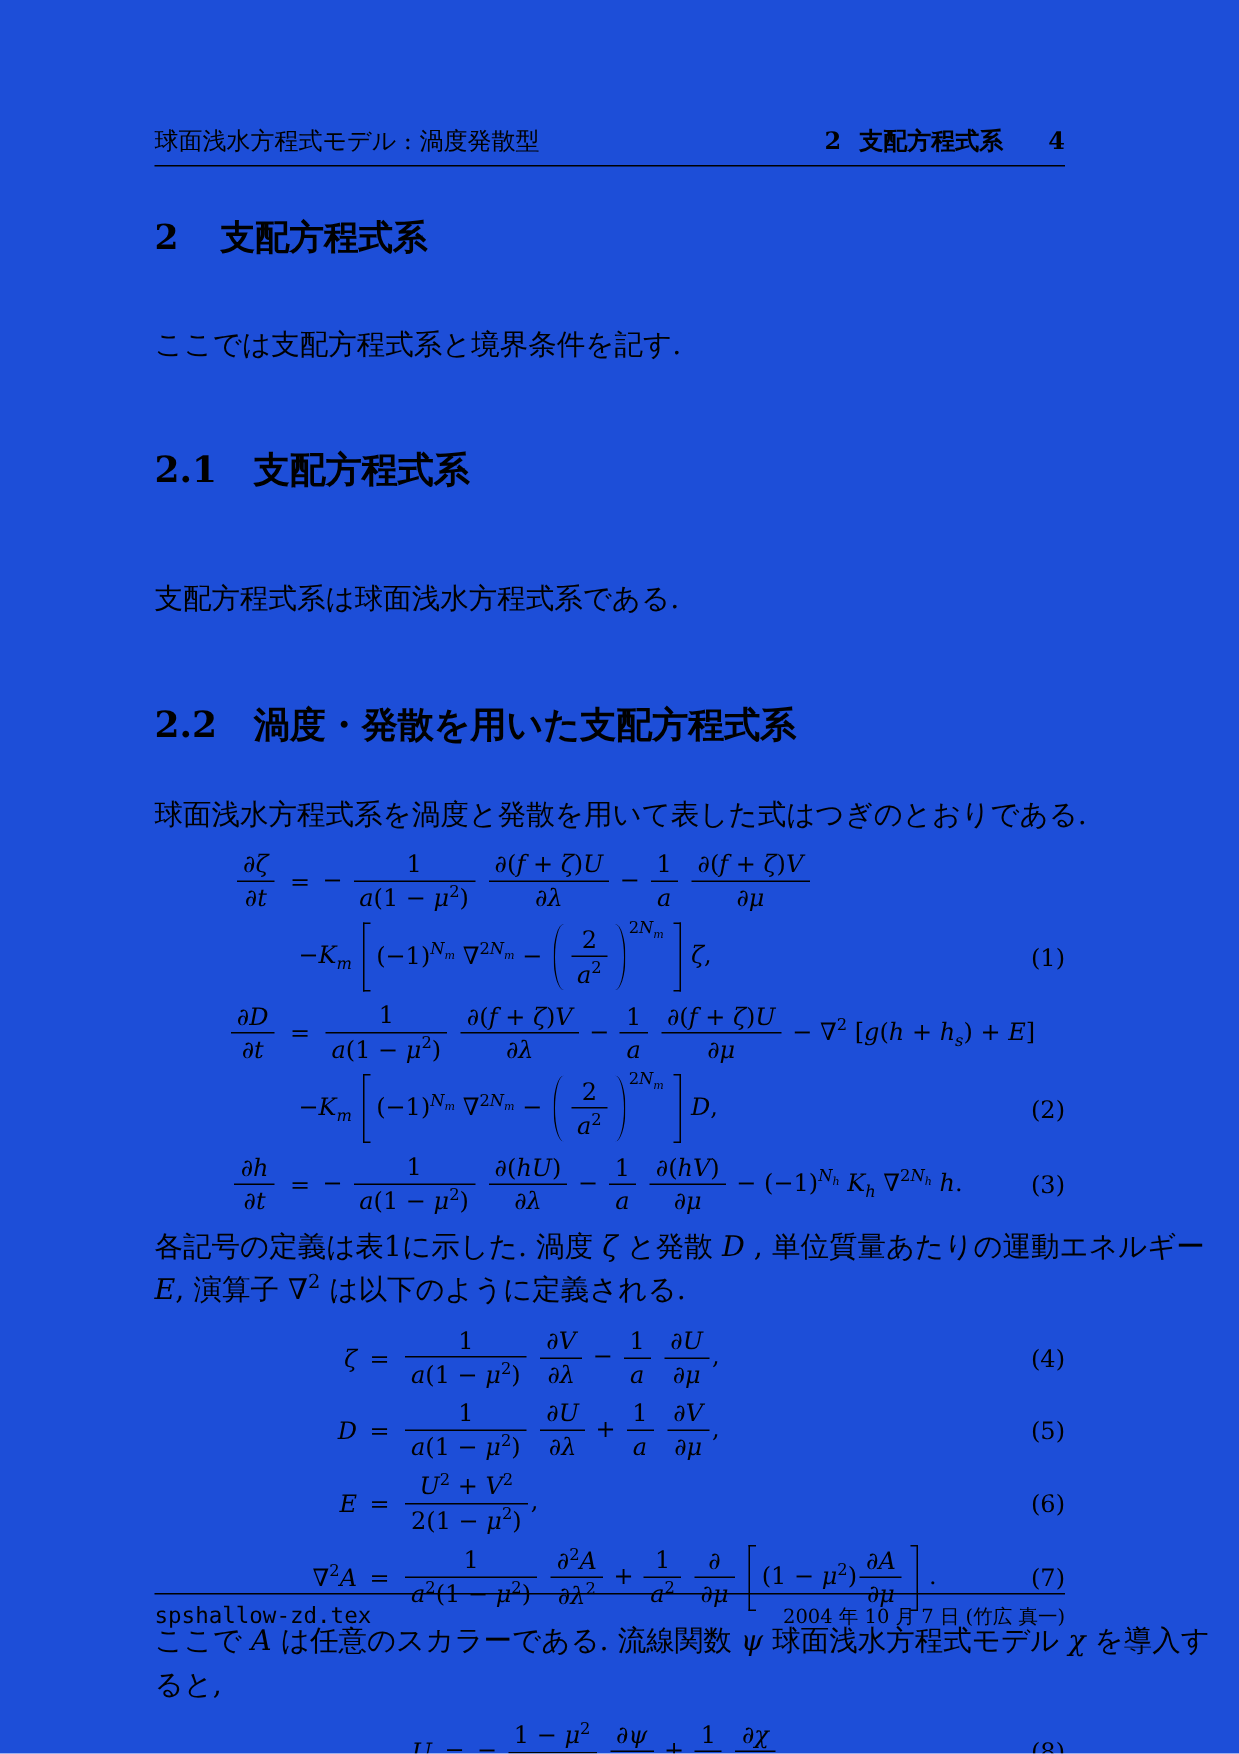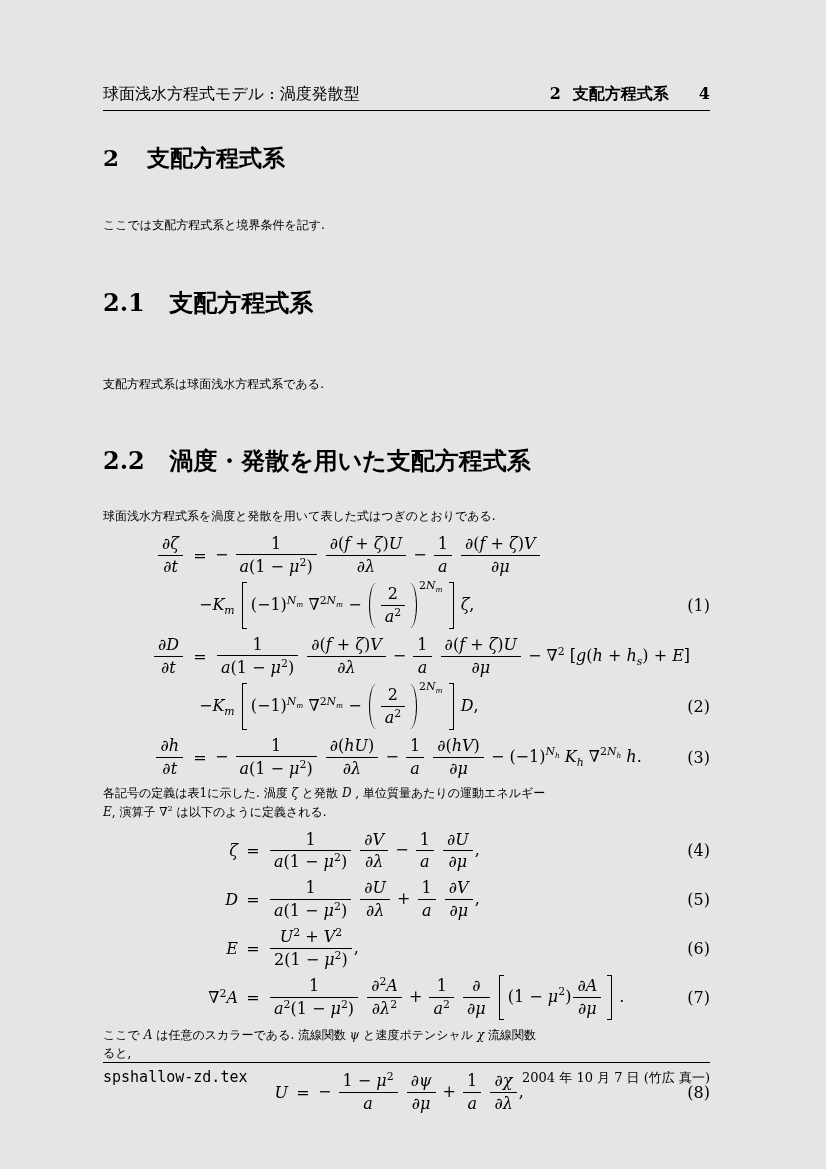--- a/index.html
+++ b/index.html
@@ -1,16 +1,16 @@
 <!DOCTYPE html>
 <html><head>
 <meta charset="utf-8">
 <style>
   html,body{margin:0;padding:0;background:#ffffff;}
-  .page{position:relative;width:826px;height:1169px;background:#e5e5e5;color:#000;
+  .page{position:relative;width:826px;height:1169px;background:#1d4ed8;color:#000;
         font-family:"DejaVu Serif",serif;overflow:hidden;}
   .content{position:absolute;left:103px;top:0;width:607px;}
 
   
   .rhead{margin-top:84px;display:flex;justify-content:space-between;align-items:baseline;font-size:16px;}
   .rhead .hl{font-size:16px;}
   .rhead .hr{display:flex;align-items:baseline;gap:12px;}
   .rhead .hr .secnum{font-weight:bold;font-family:"DejaVu Serif",serif;}
   .rhead .hr .secname{font-weight:bold;font-family:"Liberation Sans",sans-serif;}
   .rhead .hr .pgnum{font-weight:bold;margin-left:18px;}
@@ -18,21 +18,21 @@
 
   
   .h1{margin-top:32px;font-size:23px;font-weight:bold;}
   .h1 .hnum{font-family:"DejaVu Serif",serif;margin-right:20px;}
   .h1 .htitle{font-family:"Liberation Sans",sans-serif;}
   .h2{margin-top:52px;font-size:24px;font-weight:bold;}
   .h2 .hnum{font-family:"DejaVu Serif",serif;margin-right:16px;}
   .h2 .htitle{font-family:"Liberation Sans",sans-serif;}
 
   
-  .para{font-size:12px;line-height:1.55;}
+  .para{font-size:19px;line-height:1.55;}
   .mt-lg{margin-top:42px;} .mt-md{margin-top:56px;} .mt-sm{margin-top:30px;}
   .para-line{white-space:nowrap;}
 
   
   .m{font-family:"DejaVu Serif",serif;}
   .mi{font-style:italic;}
   .frac{display:inline-flex;flex-direction:column;align-items:center;vertical-align:middle;margin:0 2px;line-height:1.1;}
   .fn{display:block;padding:1px 4px 2px;}
   .fbar{align-self:stretch;height:0;border-top:1.1px solid #000;}
   .fd{display:block;padding:2px 4px 1px;}
@@ -321,21 +321,21 @@
                       <span class="fd"><span class="m"><span class="mi">∂μ</span></span></span>
                     </span></span>
                 </span>
                 <span class="sb sbr"></span>
               </span><span> .</span></span></span>
           <span class="eq-num">(7)</span>
         </div>
       </div>
 
     <div class="para">
-      <div class="para-line"><span class="m"><span>ここで </span><span class="mi">A</span><span> は任意のスカラーである. 流線関数 </span><span class="mi">ψ</span><span> と速度ポテンシャル </span><span class="mi">χ</span><span> 流線関数</span></span></div>
+      <div class="para-line"><span class="m"><span>ここで </span><span class="mi">A</span><span> は任意のスカラーである. 流線関数 </span><span class="mi">ψ</span><span> 球面浅水方程式モデル </span><span class="mi">χ</span><span> を導入す</span></span></div>
       <div class="para-line"><span class="m"><span>ると,</span></span></div>
     </div>
 
     <div class="eqblock b3">
         <div class="eq-row">
           <span class="eq-lhs"><span class="m"><span class="mi">U</span></span></span>
           <span class="eq-rel">=</span>
           <span class="eq-rhs"><span class="m"><span>− </span><span class="frac">
                 <span class="fn"><span class="m"><span>1 − </span><span class="mi">μ</span><sup><span class="m"><span>2</span></span></sup></span></span>
                 <span class="fbar"></span>

